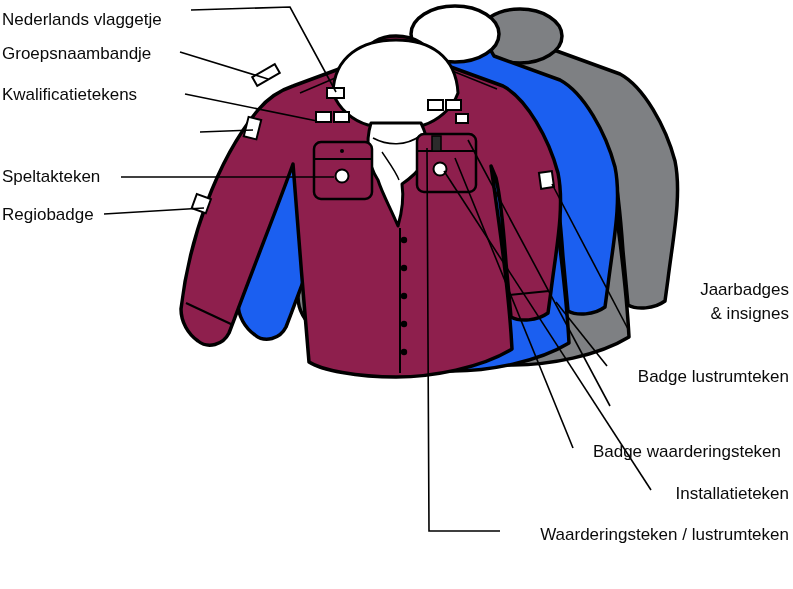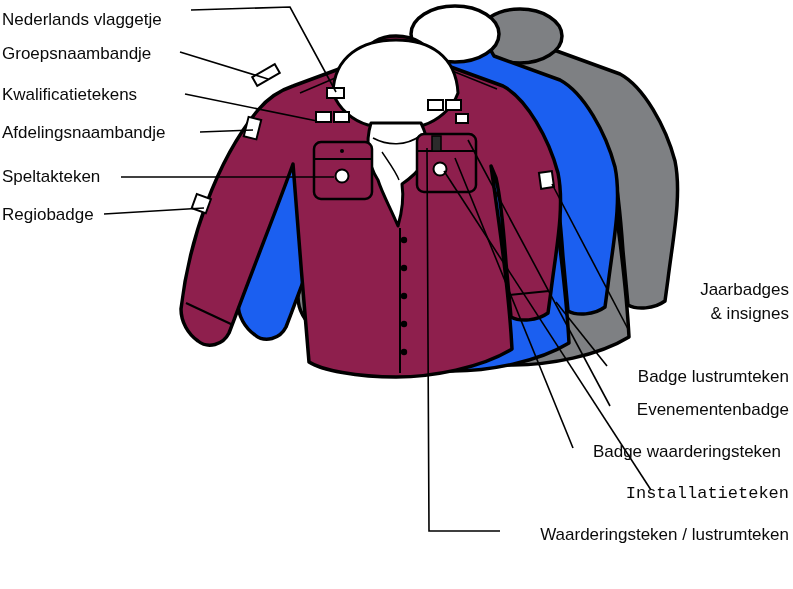--- a/index.html
+++ b/index.html
@@ -97,25 +97,23 @@
       <line x1="610" y1="406" x2="468" y2="140"></line>
       <line x1="573" y1="448" x2="455" y2="158"></line>
       <line x1="651" y1="490" x2="444" y2="171"></line>
       <polyline points="500,531 429,531 427,148"></polyline>
     </g>
   </svg>
 
   <div class="lbl" style="left:2px;top:10px;">Nederlands vlaggetje</div>
   <div class="lbl" style="left:2px;top:85px;">Kwalificatietekens</div>
   <div class="lbl" style="left:2px;top:44px;">Groepsnaambandje</div>
-  <div class="lbl" style="left:2px;top:123px;">Afdelingsnaambandje</div>
   <div class="lbl" style="left:2px;top:167px;">Speltakteken</div>
   <div class="lbl" style="left:2px;top:205px;text-align:right;">Regiobadge</div>
 
   <div class="lbl right" style="right:4px;top:280px;">Jaarbadges</div>
   <div class="lbl right" style="right:4px;top:304px;">&amp; insignes</div>
   <div class="lbl right" style="right:4px;top:359px;margin-top:8px;">Badge lustrumteken</div>
-  <div class="lbl right" style="right:4px;top:400px;">Evenementenbadge</div>
   <div class="lbl right" style="right:12px;top:442px;">Badge waarderingsteken</div>
-  <div class="lbl right" style="right:4px;top:484px;font-family:Liberation Mono, monospace;">Installatieteken</div>
+  <div class="lbl right" style="right:4px;top:484px;">Installatieteken</div>
   <div class="lbl right" style="right:4px;top:525px;margin-left:8px;">Waarderingsteken / lustrumteken</div>
 
 </div>
 
 </body></html>

